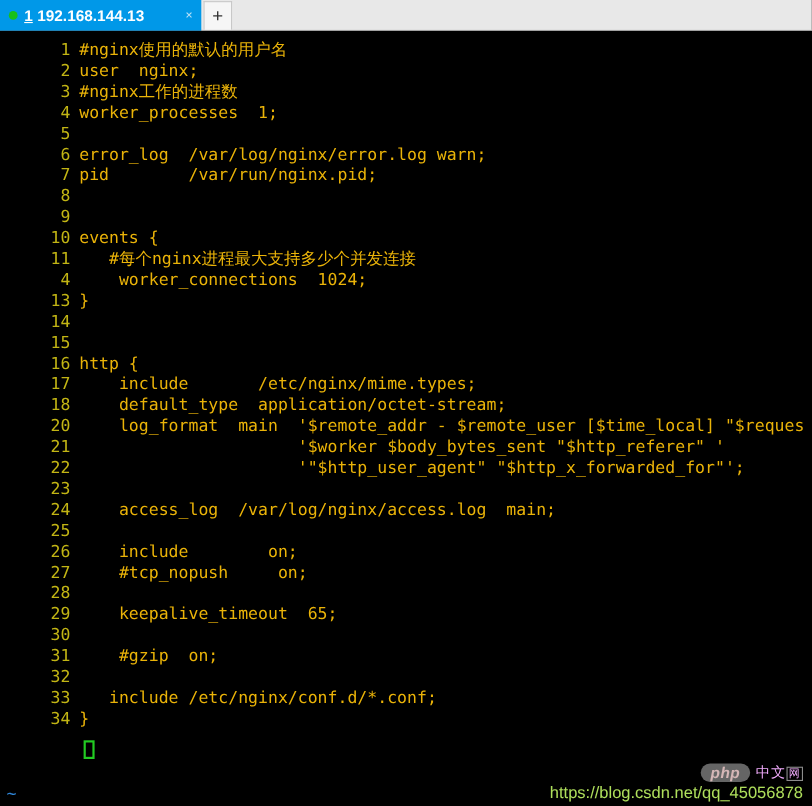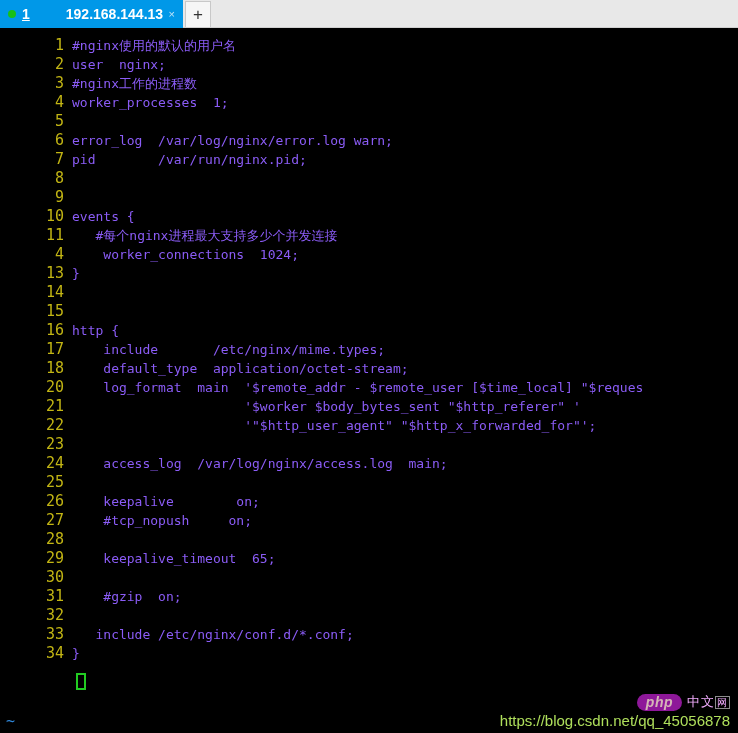--- a/index.html
+++ b/index.html
@@ -50,21 +50,20 @@
     font-weight: bold;
     text-decoration: underline;
     margin-right: 4px;
   }
   .tab-title {
     color: #ffffff;
     font-size: 14px;
     font-weight: bold;
     white-space: nowrap;
     flex: 1 1 auto;
-    margin-left: 32px;
   }
   .tab-close {
     color: #bfe4f8;
     font-size: 11px;
     padding: 0 4px;
     flex: 0 0 auto;
   }
   .newtab {
     position: absolute;
     left: 185px;
@@ -111,22 +110,22 @@
   .lnum {
     display: inline-block;
     width: 72px;
     text-align: right;
     color: #c2b514;
     padding-right: 8px;
     box-sizing: border-box;
     font-size: 15px;
   }
   .ltext {
-    color: #8b5cf6;
-    font-size: 13px;
+    color: #eab308;
+    font-size: 15px;
   }
 
   
   .tildes {
     position: absolute;
     left: 6px;
     top: 684px;
     color: #2f86d8;
     font-size: 15px;
     line-height: 19px;
@@ -154,21 +153,21 @@
     font-family: "Liberation Sans", sans-serif;
   }
   .wm-logo {
     display: flex;
     align-items: center;
     justify-content: flex-end;
     gap: 5px;
     margin-bottom: 1px;
   }
   .wm-php {
-    background: #a21caf;
+    background: #737373;
     color: #f2d0d0;
     font-style: italic;
     font-weight: bold;
     font-size: 14px;
     border-radius: 9px;
     padding: 0px 9px 1px 9px;
     letter-spacing: 0.5px;
     opacity: 0.88;
   }
   .wm-cn {
@@ -221,21 +220,21 @@
       <div class="line"><span class="lnum">15</span><span class="ltext"></span></div>
       <div class="line"><span class="lnum">16</span><span class="ltext">http {</span></div>
       <div class="line"><span class="lnum">17</span><span class="ltext">    include       /etc/nginx/mime.types;</span></div>
       <div class="line"><span class="lnum">18</span><span class="ltext">    default_type  application/octet-stream;</span></div>
       <div class="line"><span class="lnum">20</span><span class="ltext">    log_format  main  '$remote_addr - $remote_user [$time_local] "$reques</span></div>
       <div class="line"><span class="lnum">21</span><span class="ltext">                      '$worker $body_bytes_sent "$http_referer" '</span></div>
       <div class="line"><span class="lnum">22</span><span class="ltext">                      '"$http_user_agent" "$http_x_forwarded_for"';</span></div>
       <div class="line"><span class="lnum">23</span><span class="ltext"></span></div>
       <div class="line"><span class="lnum">24</span><span class="ltext">    access_log  /var/log/nginx/access.log  main;</span></div>
       <div class="line"><span class="lnum">25</span><span class="ltext"></span></div>
-      <div class="line"><span class="lnum">26</span><span class="ltext">    keepalive        on;</span></div>
+      <div class="line"><span class="lnum">26</span><span class="ltext">    include        on;</span></div>
       <div class="line"><span class="lnum">27</span><span class="ltext">    #tcp_nopush     on;</span></div>
       <div class="line"><span class="lnum">28</span><span class="ltext"></span></div>
       <div class="line"><span class="lnum">29</span><span class="ltext">    keepalive_timeout  65;</span></div>
       <div class="line"><span class="lnum">30</span><span class="ltext"></span></div>
       <div class="line"><span class="lnum">31</span><span class="ltext">    #gzip  on;</span></div>
       <div class="line"><span class="lnum">32</span><span class="ltext"></span></div>
       <div class="line"><span class="lnum">33</span><span class="ltext">   include /etc/nginx/conf.d/*.conf;</span></div>
       <div class="line"><span class="lnum">34</span><span class="ltext">}</span></div>
     </div>
 

